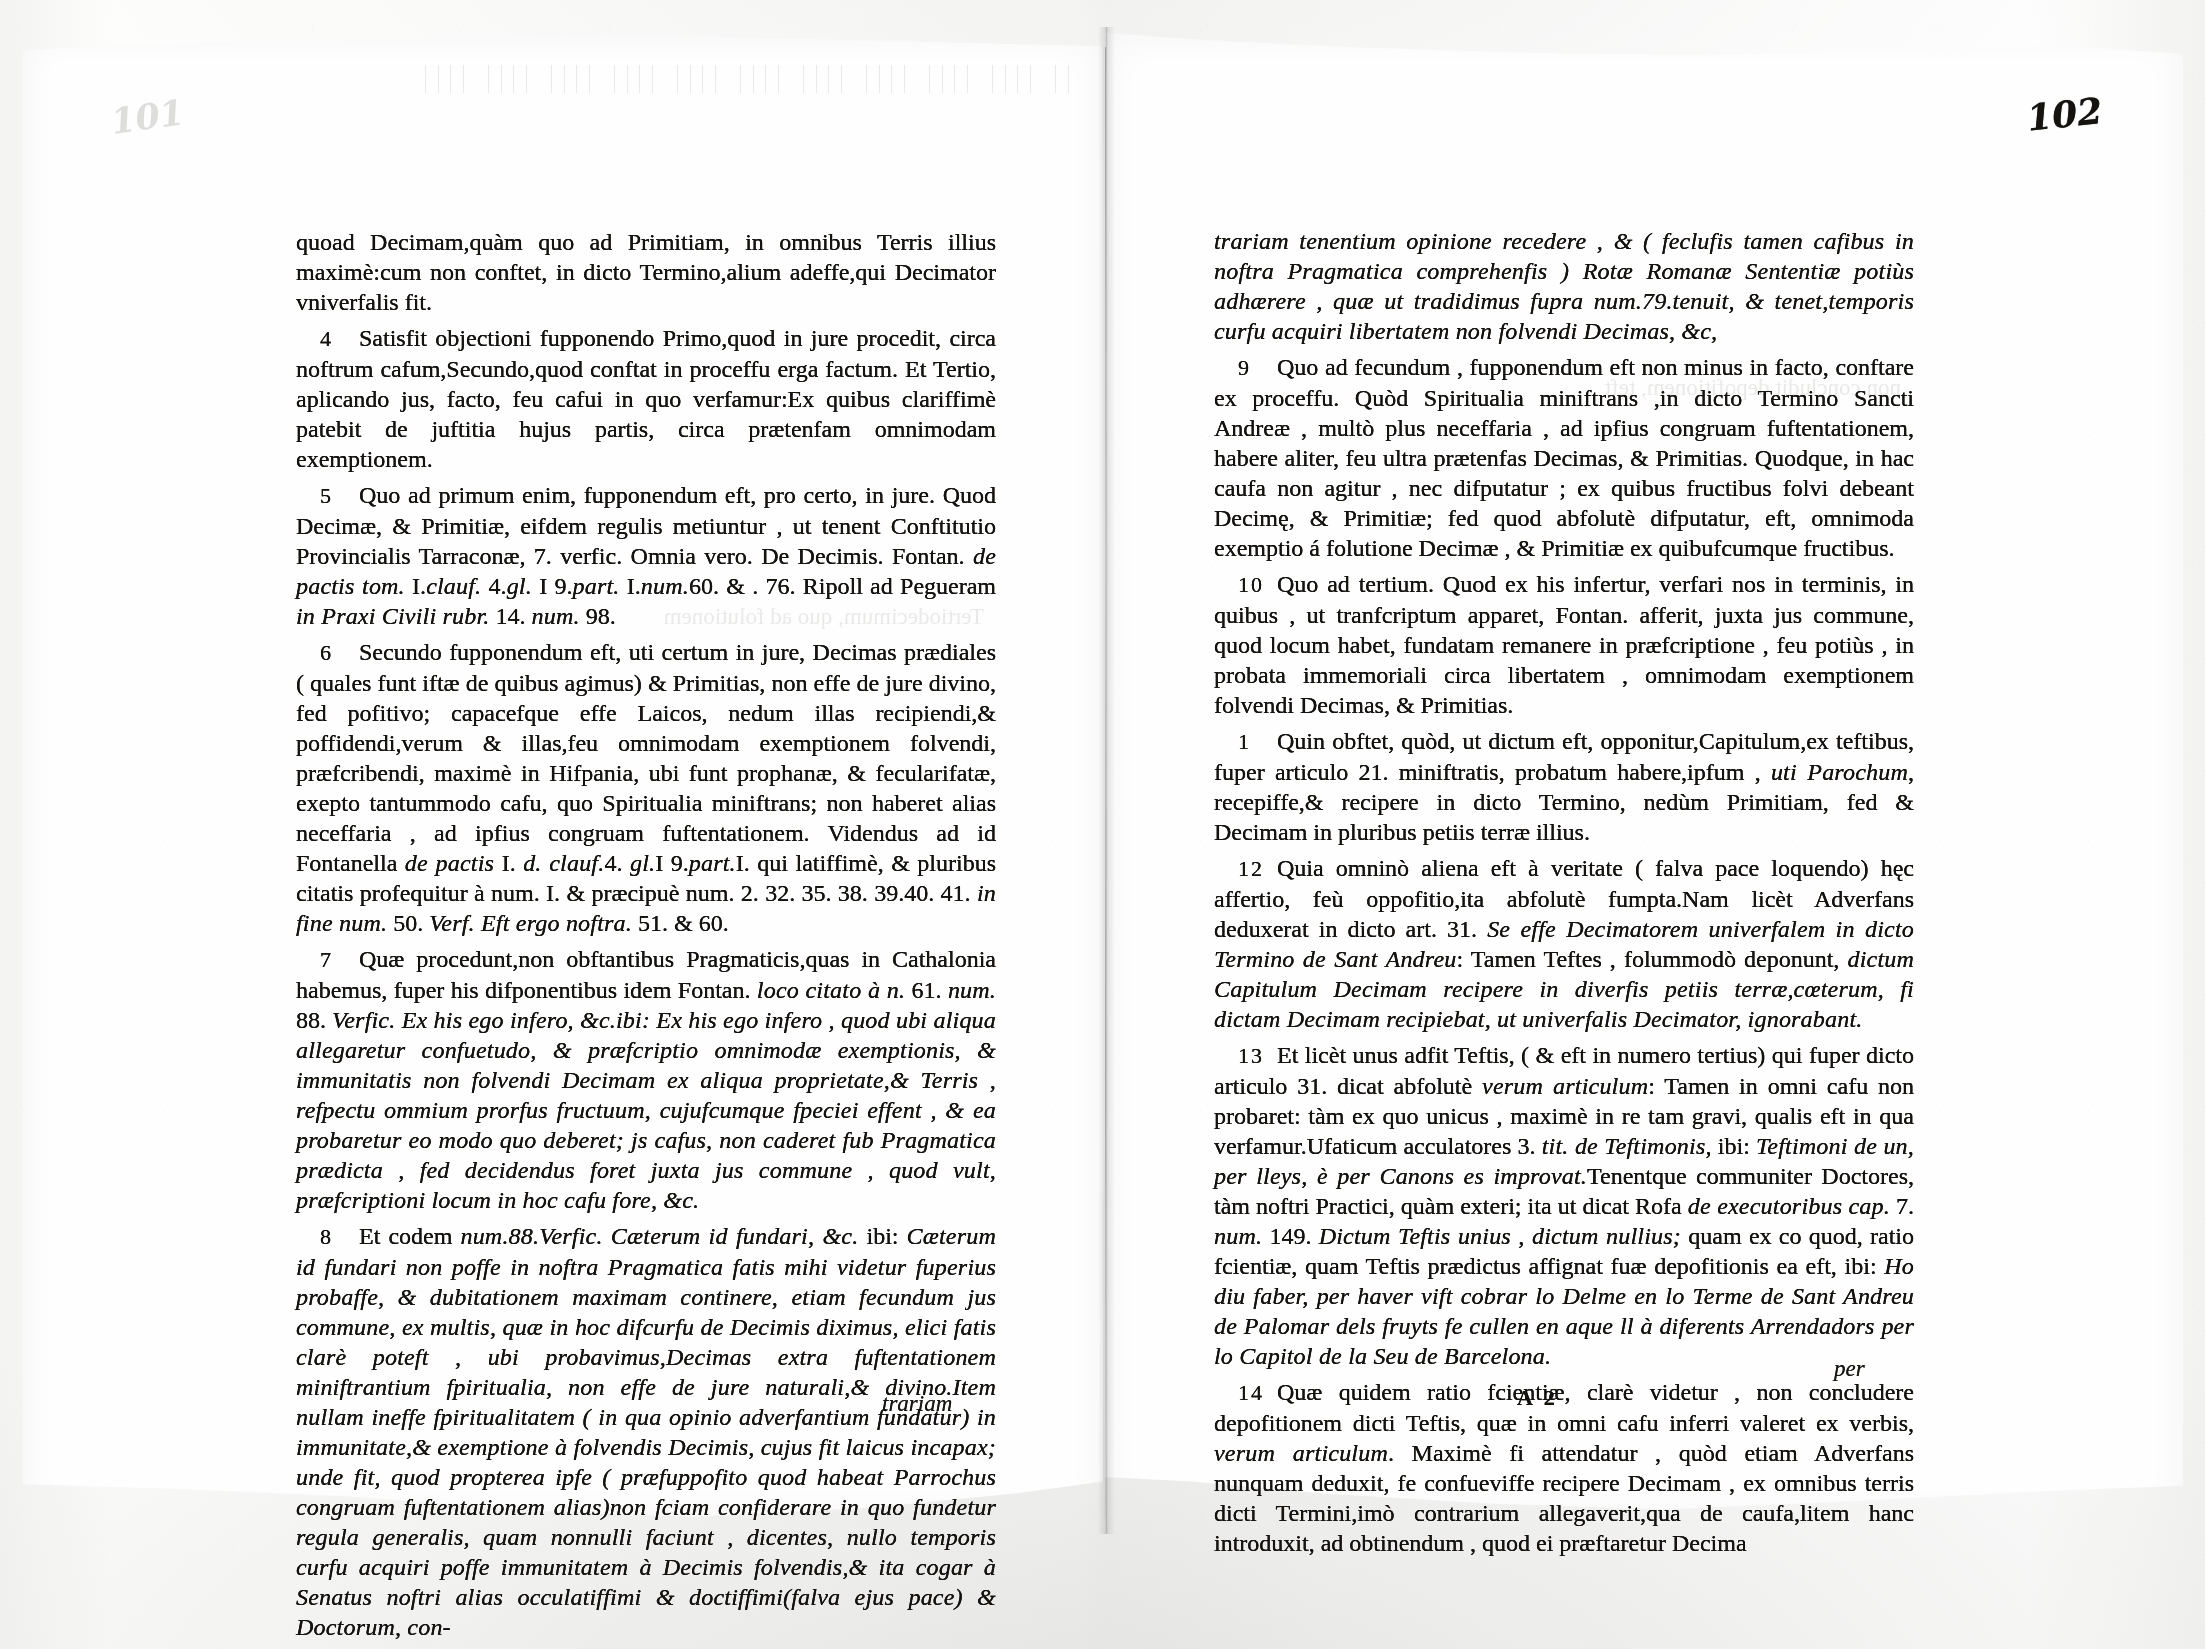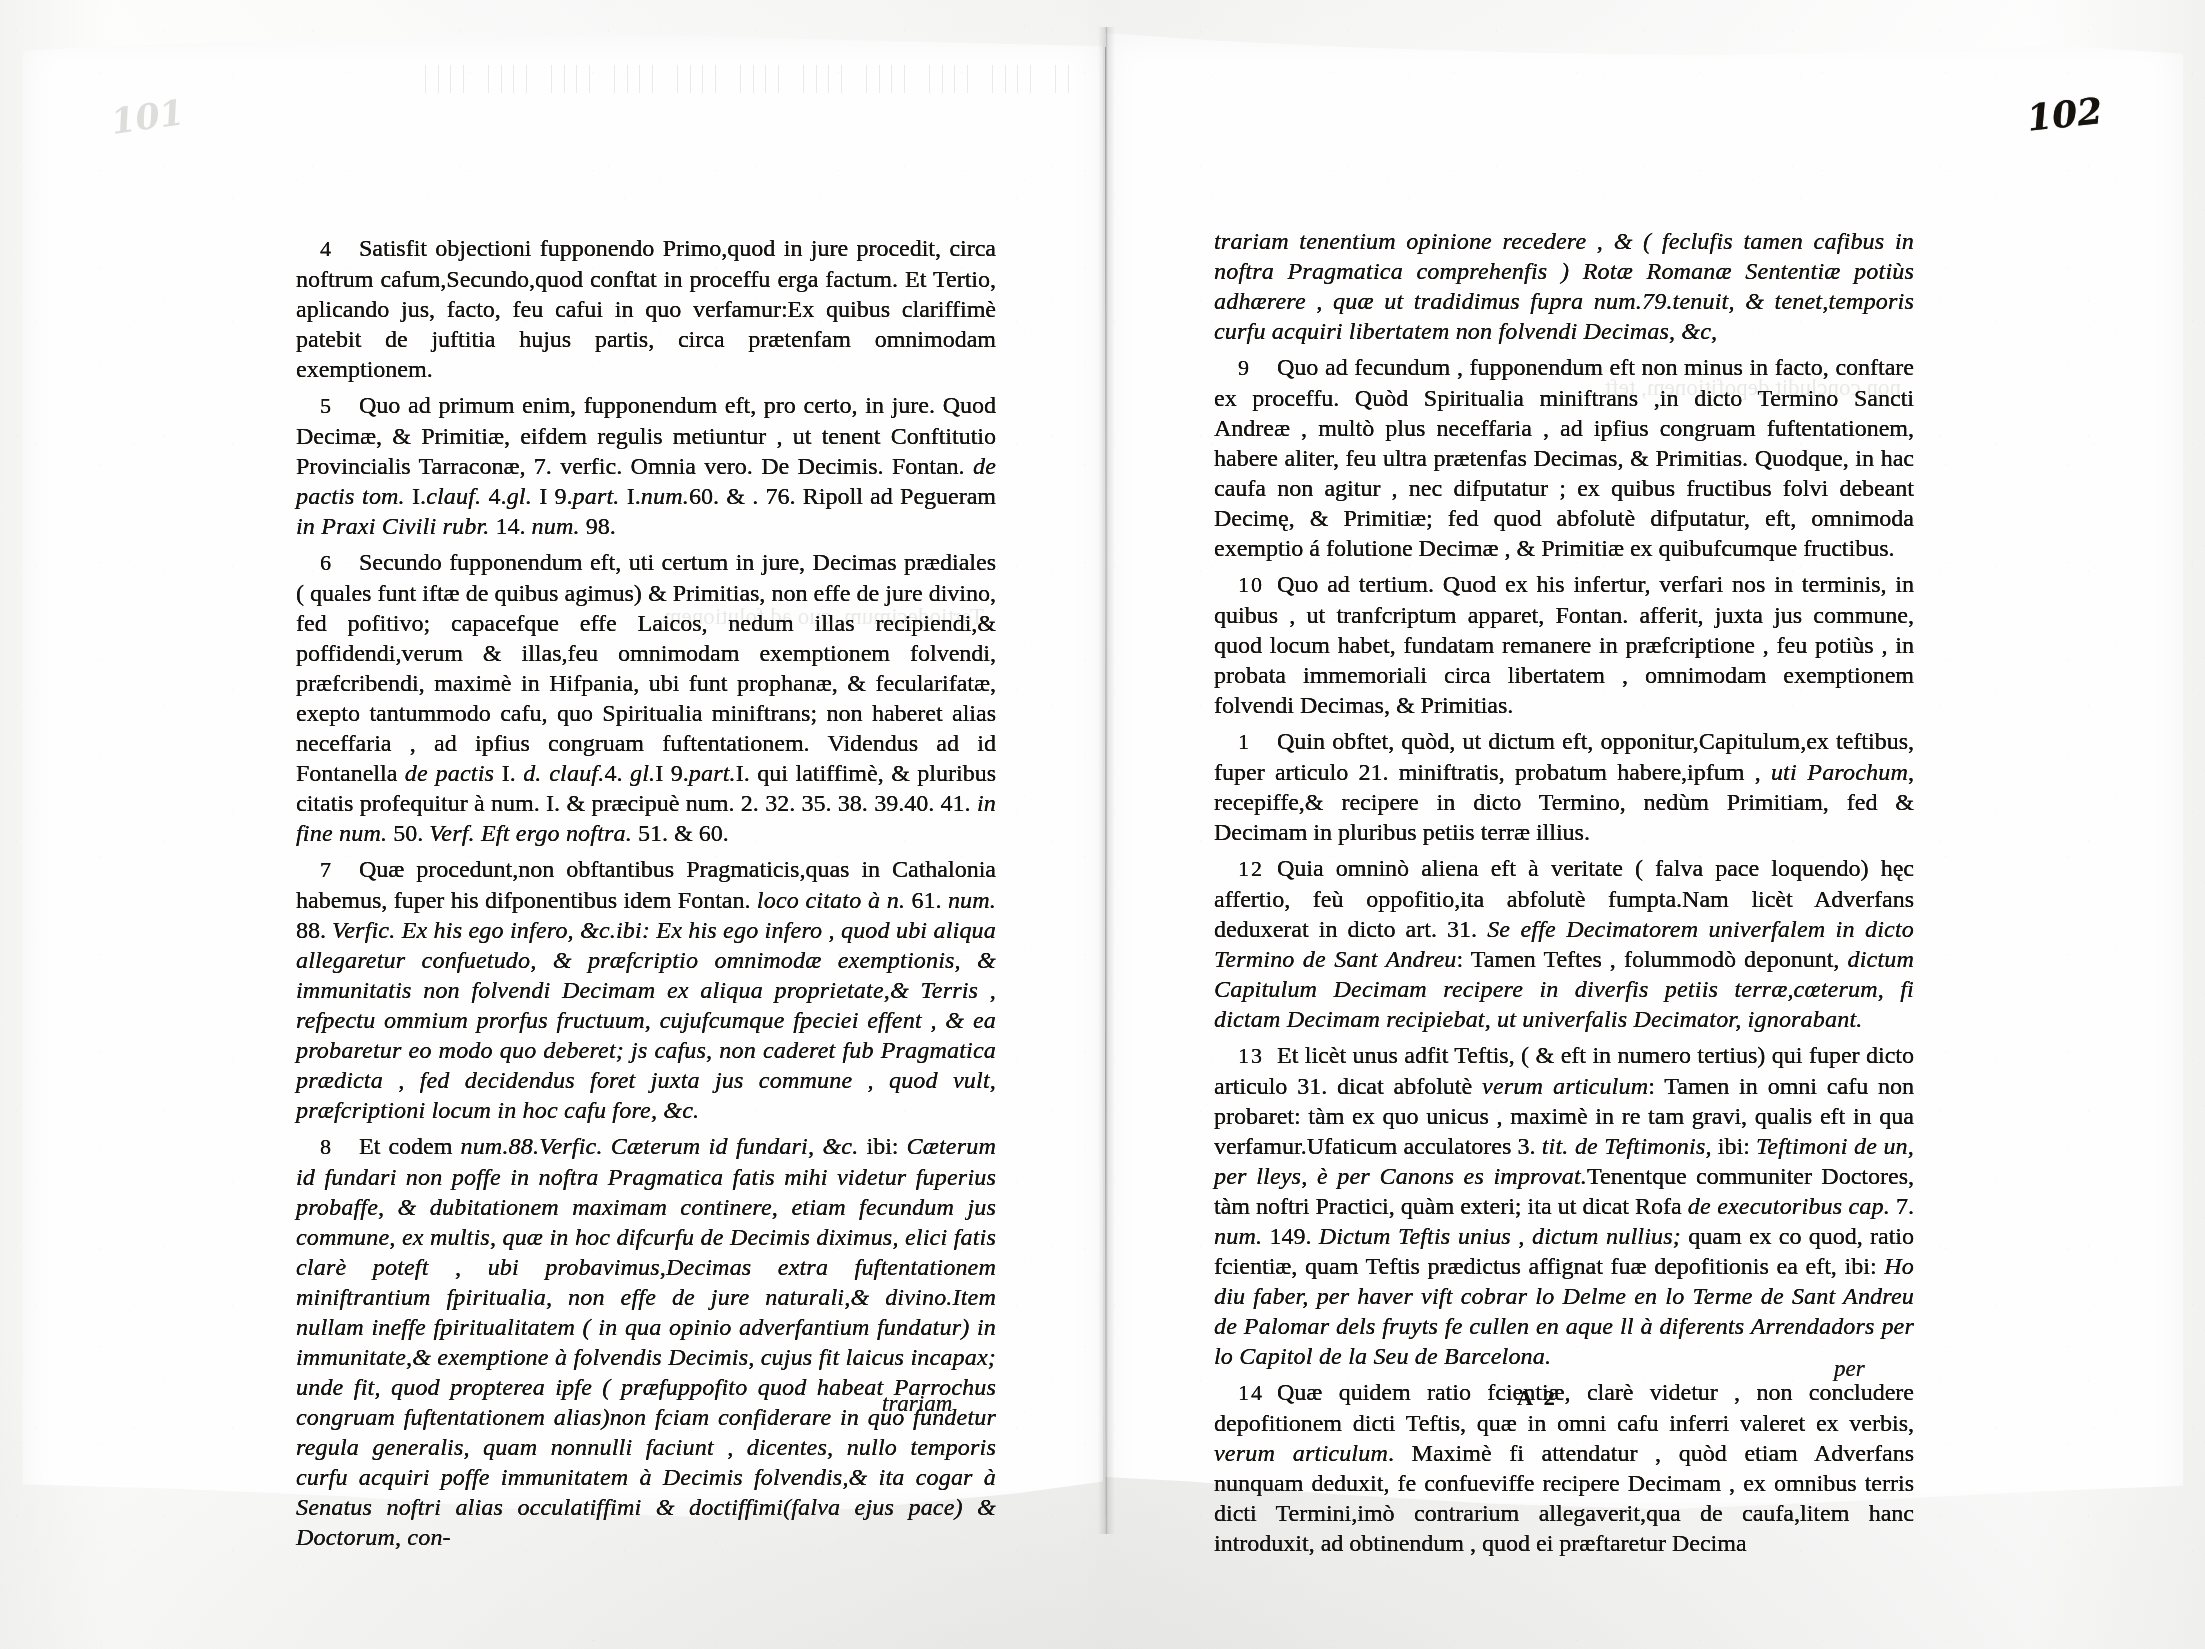--- a/index.html
+++ b/index.html
@@ -113,20 +113,21 @@
   <div id="speckle"></div>
 </div>
 
 <div class="ghost" id="ghost-left">Tertiodecimum, quo ad folutionem</div>
 <div class="ghost" id="ghost-right">non concludit depofitionem, teft</div>
 
 <div class="folio" id="folio-left">101</div>
 <div class="folio" id="folio-right">102</div>
 
 <div class="textblock" id="tb-left">
+    <p class="para first"><span>quoad Decimam,quàm quo ad Primitiam, in omnibus Terris illius maximè:cum non conftet, in dicto Termino,alium adeffe,qui Decimator vniverfalis fit.</span></p>
     <p class="para"><span class="pnum">4</span><span>Satisfit objectioni fupponendo Primo,quod in jure procedit, circa noftrum cafum,Secundo,quod conftat in proceffu erga factum. Et Tertio, aplicando jus, facto, feu cafui in quo verfamur:Ex quibus clariffimè patebit de juftitia hujus partis, circa prætenfam omnimodam exemptionem.</span></p>
     <p class="para"><span class="pnum">5</span><span>Quo ad primum enim, fupponendum eft, pro certo, in jure. Quod Decimæ, &amp; Primitiæ, eifdem regulis metiuntur , ut tenent Conftitutio Provincialis Tarraconæ, 7. verfic. Omnia vero. De Decimis. Fontan. </span><span class="it">de pactis tom.</span><span> I.</span><span class="it">clauf.</span><span> 4.</span><span class="it">gl.</span><span> I 9.</span><span class="it">part.</span><span> I.</span><span class="it">num.</span><span>60. &amp; . 76. Ripoll ad Pegueram </span><span class="it">in Praxi Civili rubr.</span><span> 14. </span><span class="it">num.</span><span> 98.</span></p>
     <p class="para"><span class="pnum">6</span><span>Secundo fupponendum eft, uti certum in jure, Decimas prædiales ( quales funt iftæ de quibus agimus) &amp; Primitias, non effe de jure divino, fed pofitivo; capacefque effe Laicos, nedum illas recipiendi,&amp; poffidendi,verum &amp; illas,feu omnimodam exemptionem folvendi, præfcribendi, maximè in Hifpania, ubi funt prophanæ, &amp; fecularifatæ, exepto tantummodo cafu, quo Spiritualia miniftrans; non haberet alias neceffaria , ad ipfius congruam fuftentationem. Videndus ad id Fontanella </span><span class="it">de pactis</span><span> I. </span><span class="it">d. clauf.</span><span>4. </span><span class="it">gl.</span><span>I 9.</span><span class="it">part.</span><span>I. qui latiffimè, &amp; pluribus citatis profequitur à num. I. &amp; præcipuè num. 2. 32. 35. 38. 39.40. 41. </span><span class="it">in fine num.</span><span> 50. </span><span class="it">Verf. Eft ergo noftra.</span><span> 51. &amp; 60.</span></p>
     <p class="para"><span class="pnum">7</span><span>Quæ procedunt,non obftantibus Pragmaticis,quas in Cathalonia habemus, fuper his difponentibus idem Fontan. </span><span class="it">loco citato à n.</span><span> 61. </span><span class="it">num.</span><span> 88. </span><span class="it">Verfic. Ex his ego infero, &amp;c.ibi: Ex his ego infero , quod ubi aliqua allegaretur confuetudo, &amp; præfcriptio omnimodæ exemptionis, &amp; immunitatis non folvendi Decimam ex aliqua proprietate,&amp; Terris , refpectu ommium prorfus fructuum, cujufcumque fpeciei effent , &amp; ea probaretur eo modo quo deberet; js cafus, non caderet fub Pragmatica prædicta , fed decidendus foret juxta jus commune , quod vult, præfcriptioni locum in hoc cafu fore, &amp;c.</span></p>
     <p class="para"><span class="pnum">8</span><span>Et codem </span><span class="it">num.88.Verfic. Cæterum id fundari, &amp;c.</span><span>  ibi: </span><span class="it">Cæterum id fundari non poffe in noftra Pragmatica fatis mihi videtur fuperius probaffe, &amp; dubitationem maximam continere, etiam fecundum jus commune, ex multis, quæ in hoc difcurfu de Decimis diximus, elici fatis clarè poteft , ubi probavimus,Decimas extra fuftentationem miniftrantium fpiritualia, non effe de jure naturali,&amp; divino.Item nullam ineffe fpiritualitatem ( in qua opinio adverfantium fundatur) in immunitate,&amp; exemptione à folvendis Decimis, cujus fit laicus incapax; unde fit, quod propterea ipfe ( præfuppofito quod habeat Parrochus congruam fuftentationem alias)non fciam confiderare in quo fundetur regula generalis, quam nonnulli faciunt , dicentes, nullo temporis curfu acquiri poffe immunitatem à Decimis folvendis,&amp; ita cogar à Senatus noftri alias occulatiffimi &amp; doctiffimi(falva ejus pace) &amp; Doctorum, con-</span></p>
   </div>
 
 <div class="textblock" id="tb-right">
     <p class="para first"><span class="it">trariam tenentium opinione recedere , &amp; ( feclufis tamen cafibus in noftra Pragmatica comprehenfis ) Rotæ Romanæ Sententiæ potiùs adhærere , quæ ut tradidimus fupra num.79.tenuit, &amp; tenet,temporis curfu acquiri libertatem non folvendi Decimas, &amp;c,</span></p>
     <p class="para"><span class="pnum">9</span><span>Quo ad fecundum , fupponendum eft non minus in facto, conftare ex proceffu. Quòd Spiritualia miniftrans ,in dicto Termino Sancti Andreæ , multò plus neceffaria , ad ipfius congruam fuftentationem, habere aliter, feu ultra prætenfas Decimas, &amp; Primitias. Quodque, in hac caufa non agitur , nec difputatur ; ex quibus fructibus folvi debeant Decimę, &amp; Primitiæ; fed quod abfolutè difputatur, eft, omnimoda exemptio á folutione Decimæ , &amp; Primitiæ ex quibufcumque fructibus.</span></p>

